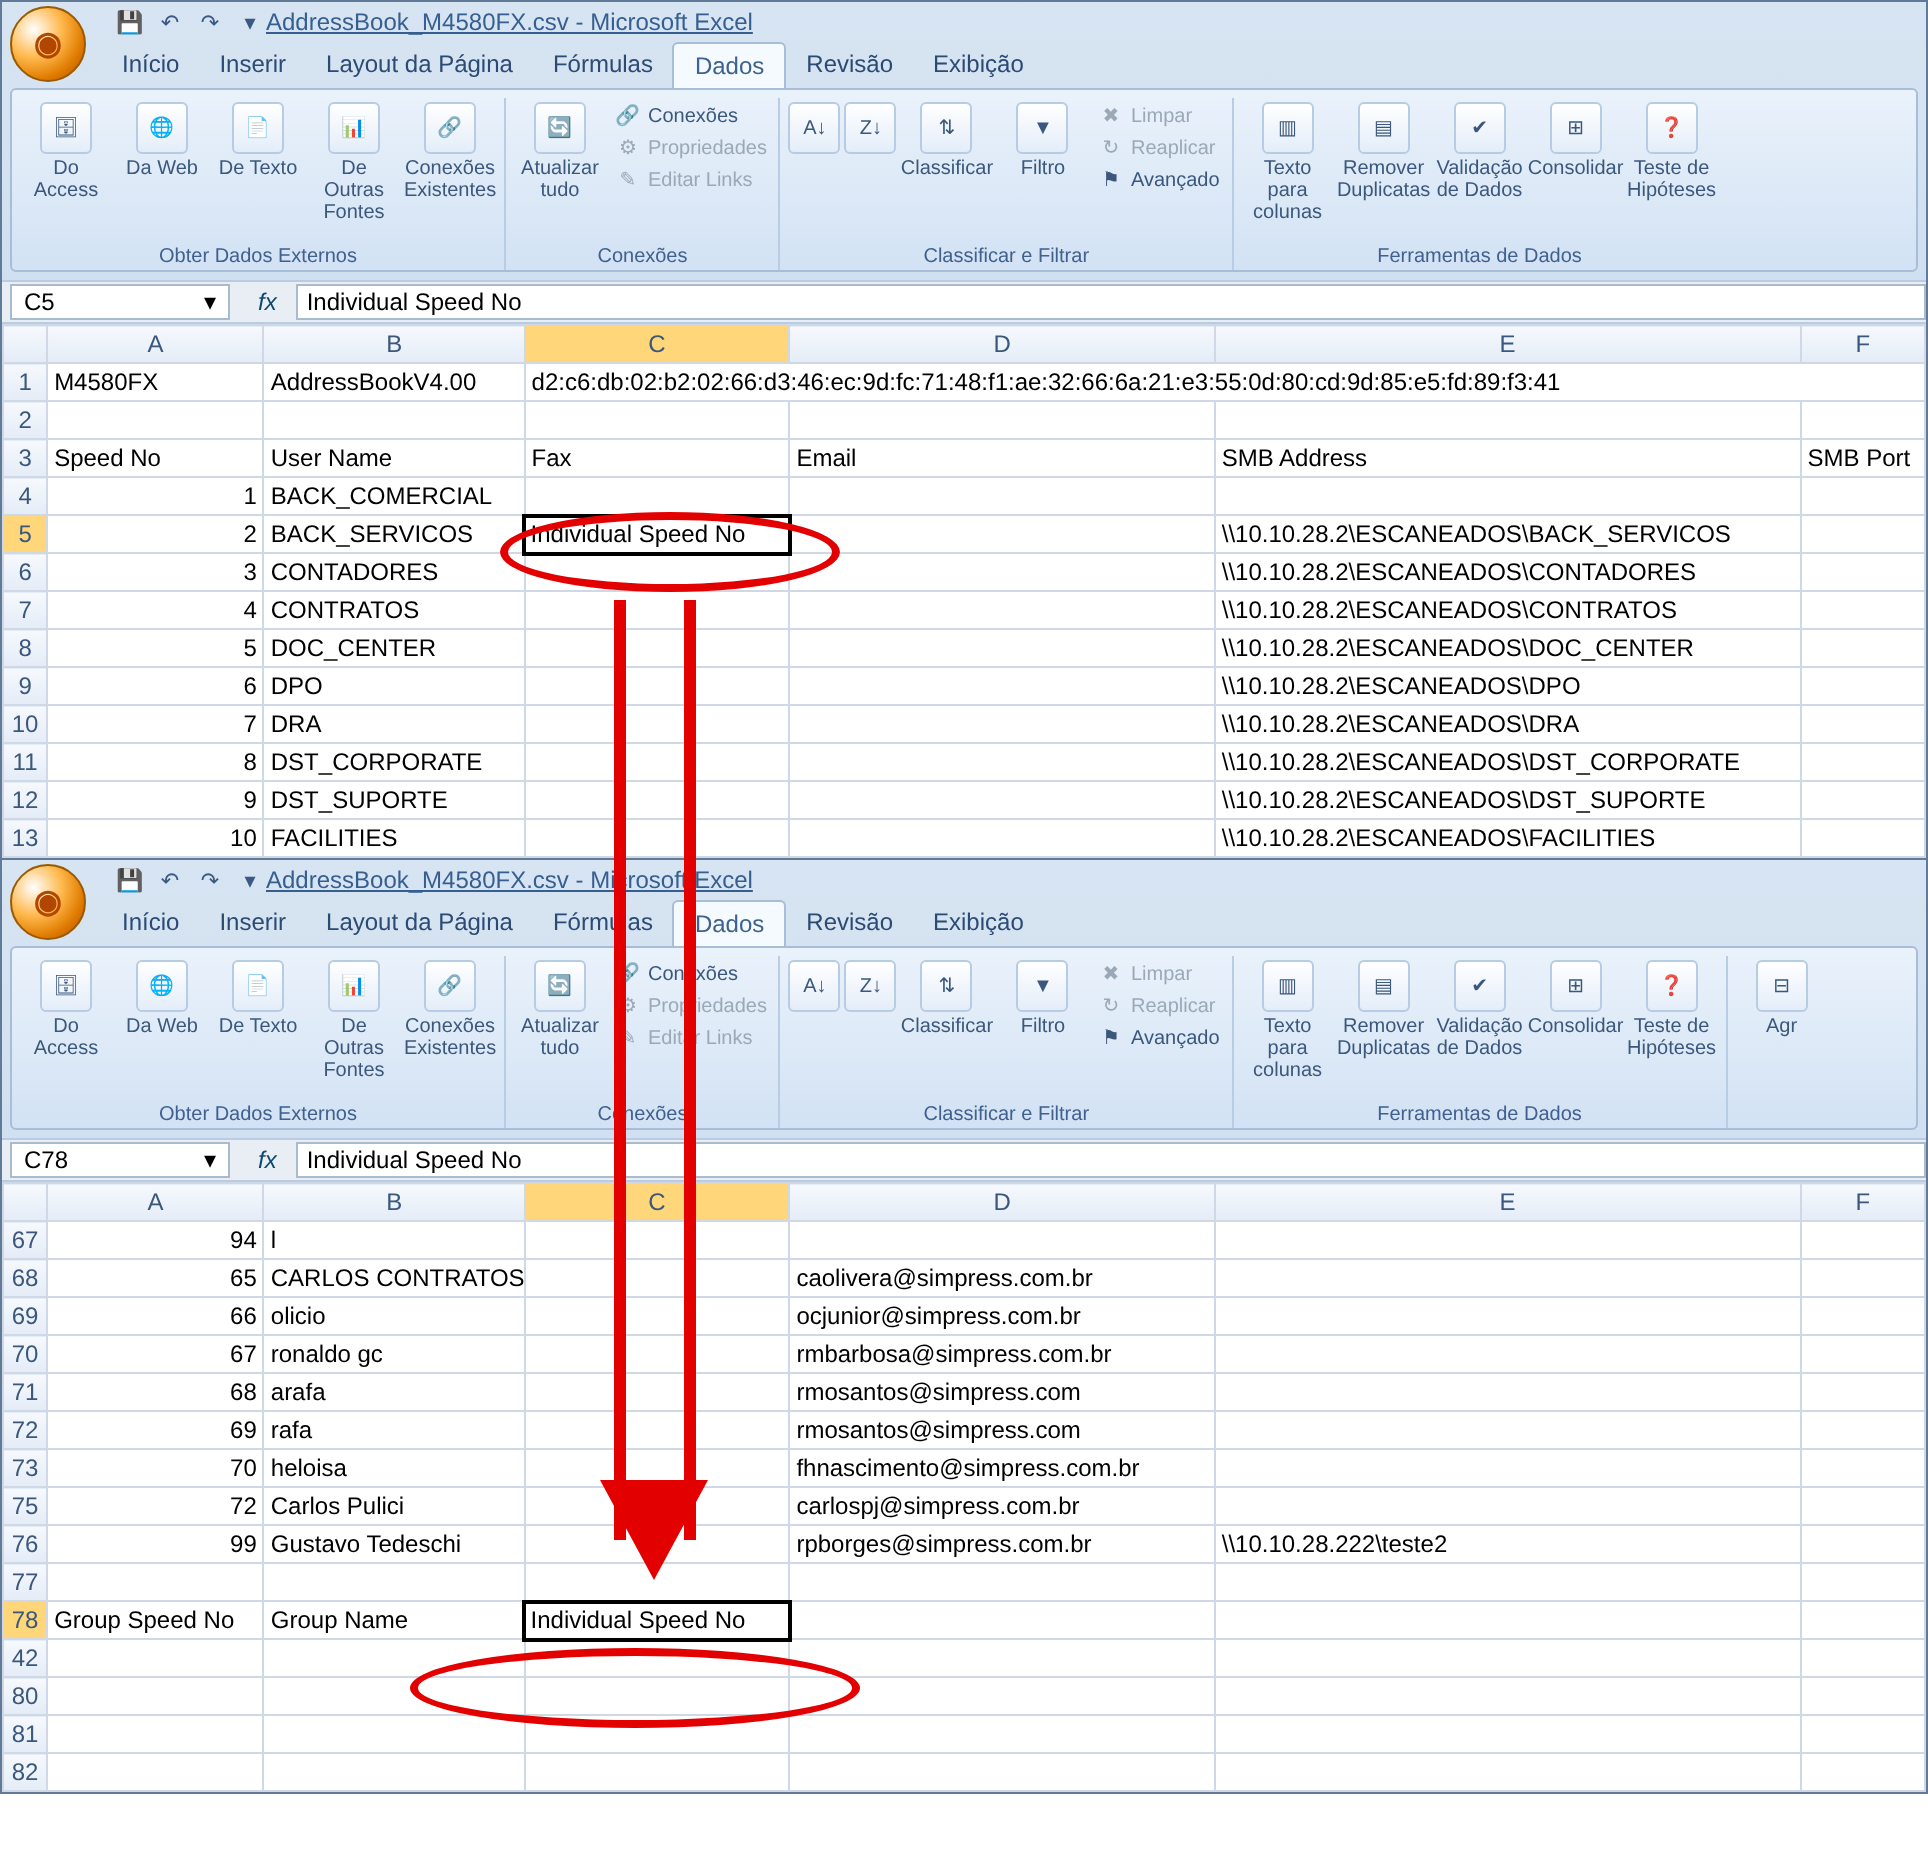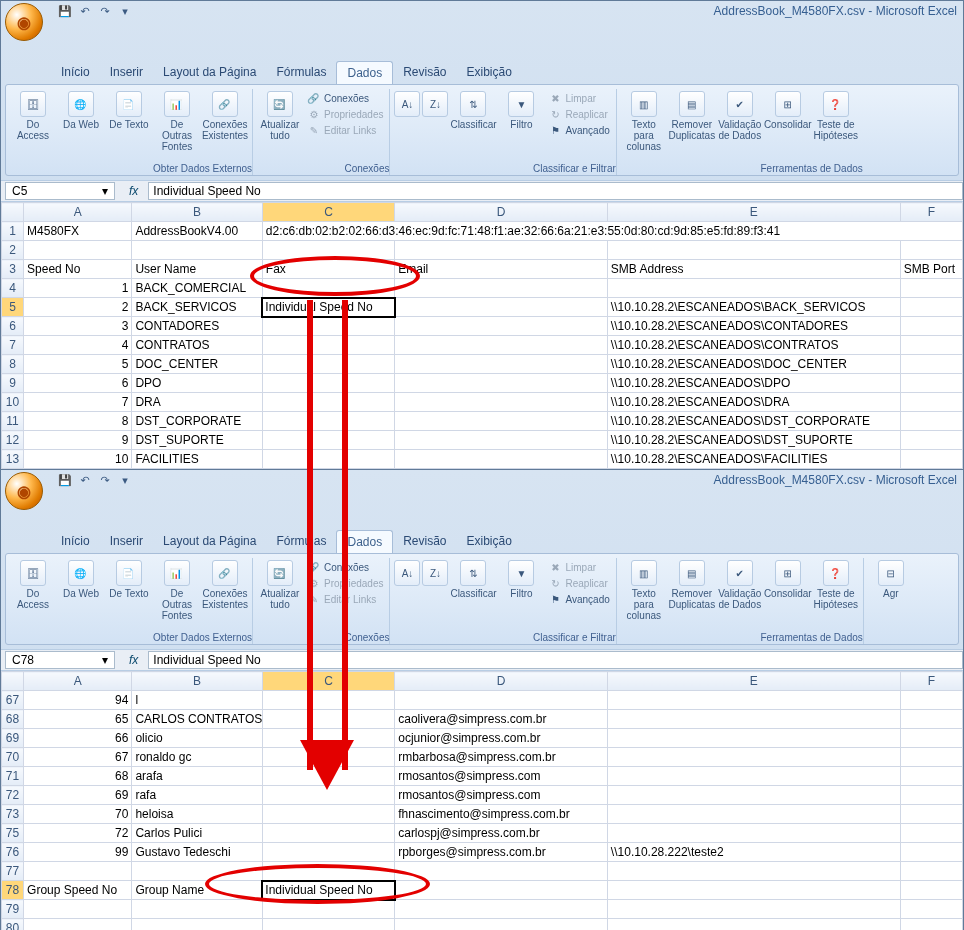--- a/index.html
+++ b/index.html
@@ -2,29 +2,29 @@
 <html><head>
 <meta charset="utf-8">
 <style>
   * { box-sizing: border-box; margin: 0; padding: 0; font-family: "Segoe UI", Tahoma, sans-serif; }
   body { background: #fff; width: 964px; }
   .excel-window { width: 964px; border: 1px solid #607a98; background: linear-gradient(#d7e4f2,#c3d7ed); }
   .title-bar { height: 20px; display: flex; align-items: center; padding: 0 6px; font-size: 11px; color:#365f91; }
   .office-btn { width: 38px; height: 38px; border-radius: 50%; background: radial-gradient(circle at 30% 30%,#fff,#ffb84c 40%,#e07b00 70%,#b04600); border:1px solid #9a5a00; margin: 2px 4px; display:flex;align-items:center;justify-content:center;font-weight:bold;color:#b04600;}
   .qat { display:flex; align-items:center; gap:4px; margin-left:4px; font-size:11px; color:#3b5a82;}
   .qat span { width:16px; height:16px; display:inline-flex; align-items:center; justify-content:center; }
-  .title-text { flex:1; text-align:right; font-size:12px; color:#365f91; }
+  .title-text { flex:1; text-align:left; font-size:12px; color:#365f91;text-decoration:underline; }
   .topstrip { display:flex; align-items:flex-start; }
-  .tabs { display:flex; margin-left:4px; font-size:12px;margin-top:40px; }
+  .tabs { display:flex; margin-left:4px; font-size:12px; }
   .tab { padding:4px 10px; color:#2b4a74; }
   .tab.active { background:#f5faff; border:1px solid #a7bdd8; border-bottom:none; border-radius:3px 3px 0 0; color:#3e628e; font-weight:normal;}
   .ribbon { background: linear-gradient(#eaf2fb,#d2e2f4); border:1px solid #a7bdd8; border-radius:3px; margin:0 4px 4px 4px; padding:4px 0 0 0; display:flex; min-height:92px; }
   .group { border-right:1px solid #b8cde4; padding:2px 6px 14px 6px; position:relative; display:flex; flex-direction:column; align-items:center; }
   .group:last-child { border-right:none }
-  .grp-label { position:absolute; bottom:1px; left:0; right:0; text-align:right; font-size:10px; color:#406090; }
+  .grp-label { position:absolute; bottom:1px; left:0; right:0; text-align:center; font-size:10px; color:#406090; }
   .btns { display:flex; gap:6px; align-items:flex-start; }
   .big-btn { display:flex; flex-direction:column; align-items:center; font-size:10px; color:#3b587c; width:42px; text-align:center; line-height:1.1; cursor:default;}
   .big-btn .ico { width:26px; height:26px; margin-bottom:2px; display:flex;align-items:center;justify-content:center; background:linear-gradient(#fff,#e3edf9); border:1px solid #b7cbe2; border-radius:3px;}
   .mini-list { display:flex; flex-direction:column; gap:2px; font-size:10px; color:#3b587c; }
   .mini-list .row { display:flex; align-items:center; gap:3px; cursor:default;}
   .mini-list .row.disabled { color:#9aa8b8; }
   .mini-ico { width:14px; height:14px; display:inline-flex; align-items:center; justify-content:center; }
   .formula-bar { display:flex; align-items:center; background:#e9eef5; border-top:1px solid #b8cde4; border-bottom:1px solid #b8cde4; font-size:12px; height:22px;}
   .namebox { width:110px; padding:1px 6px; background:#fff; border:1px solid #abc; margin:1px 4px; font-size:12px; display:flex; align-items:center; justify-content:space-between;}
   .fx { padding:0 10px; font-style:italic; color:#0c4a6e; }
@@ -607,21 +607,21 @@
             <tr>
               <td class="rh sel">78</td>
               <td class="">Group Speed No</td>
               <td>Group Name</td>
               <td class="sel-cell">Individual Speed No</td>
               <td></td>
               <td></td>
               <td></td>
             </tr>
             <tr>
-              <td class="rh">79</td>
+              <td class="rh">42</td>
               <td class=""></td>
               <td></td>
               <td></td>
               <td></td>
               <td></td>
               <td></td>
             </tr>
             <tr>
               <td class="rh">80</td>
               <td class=""></td>

